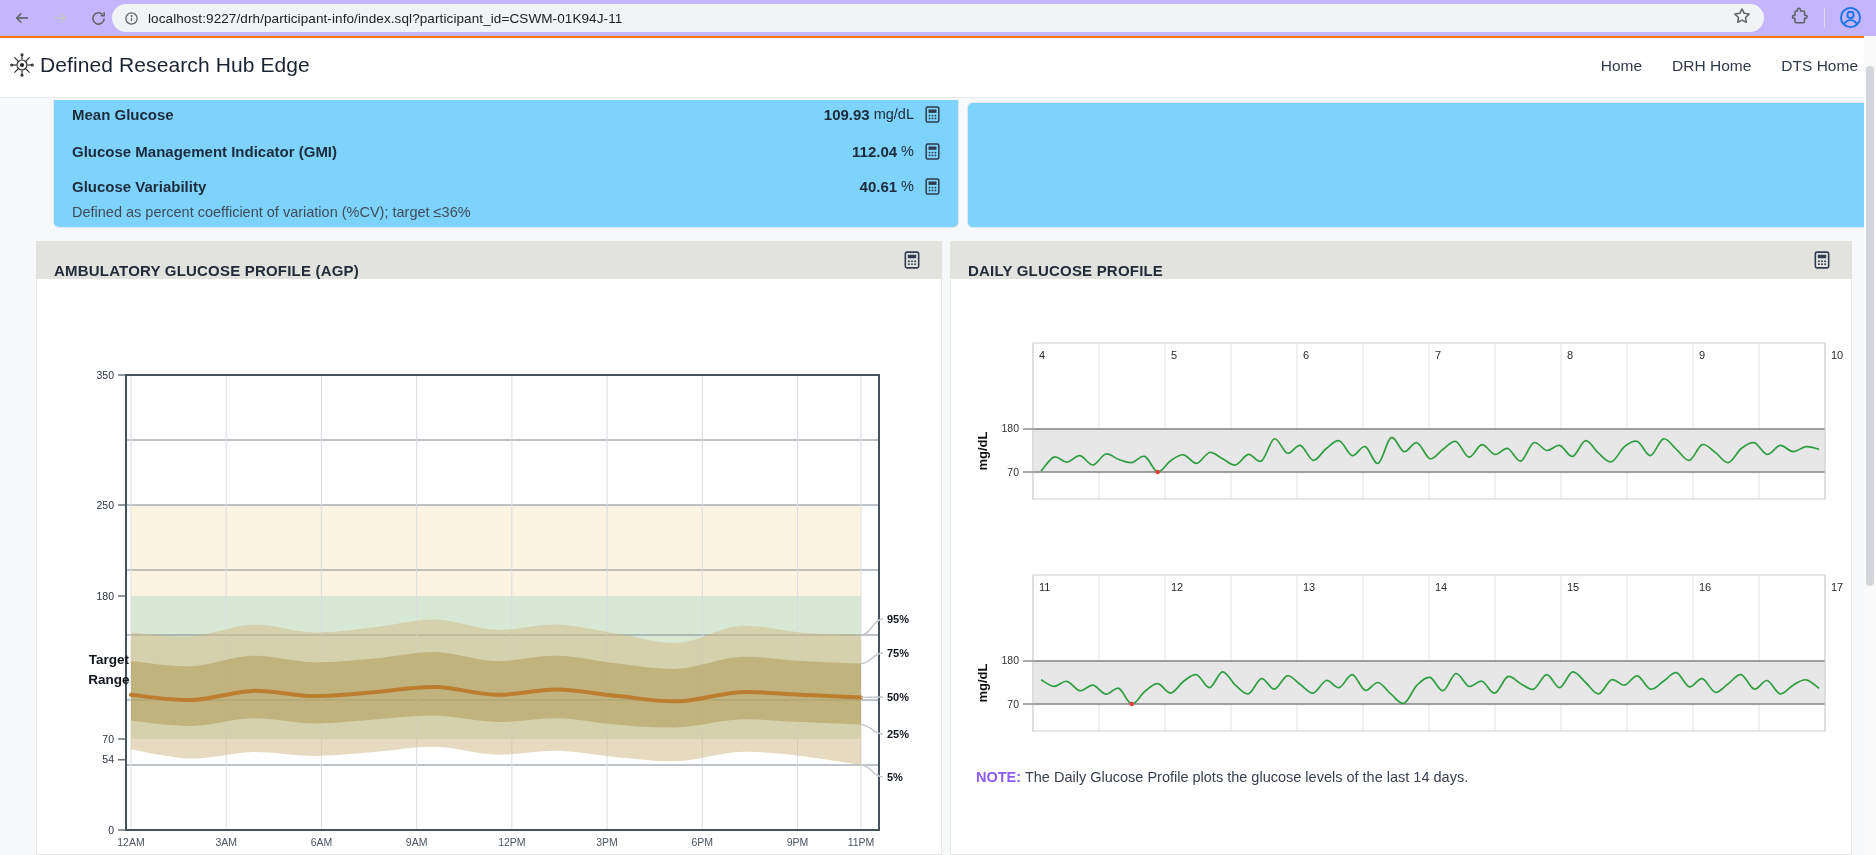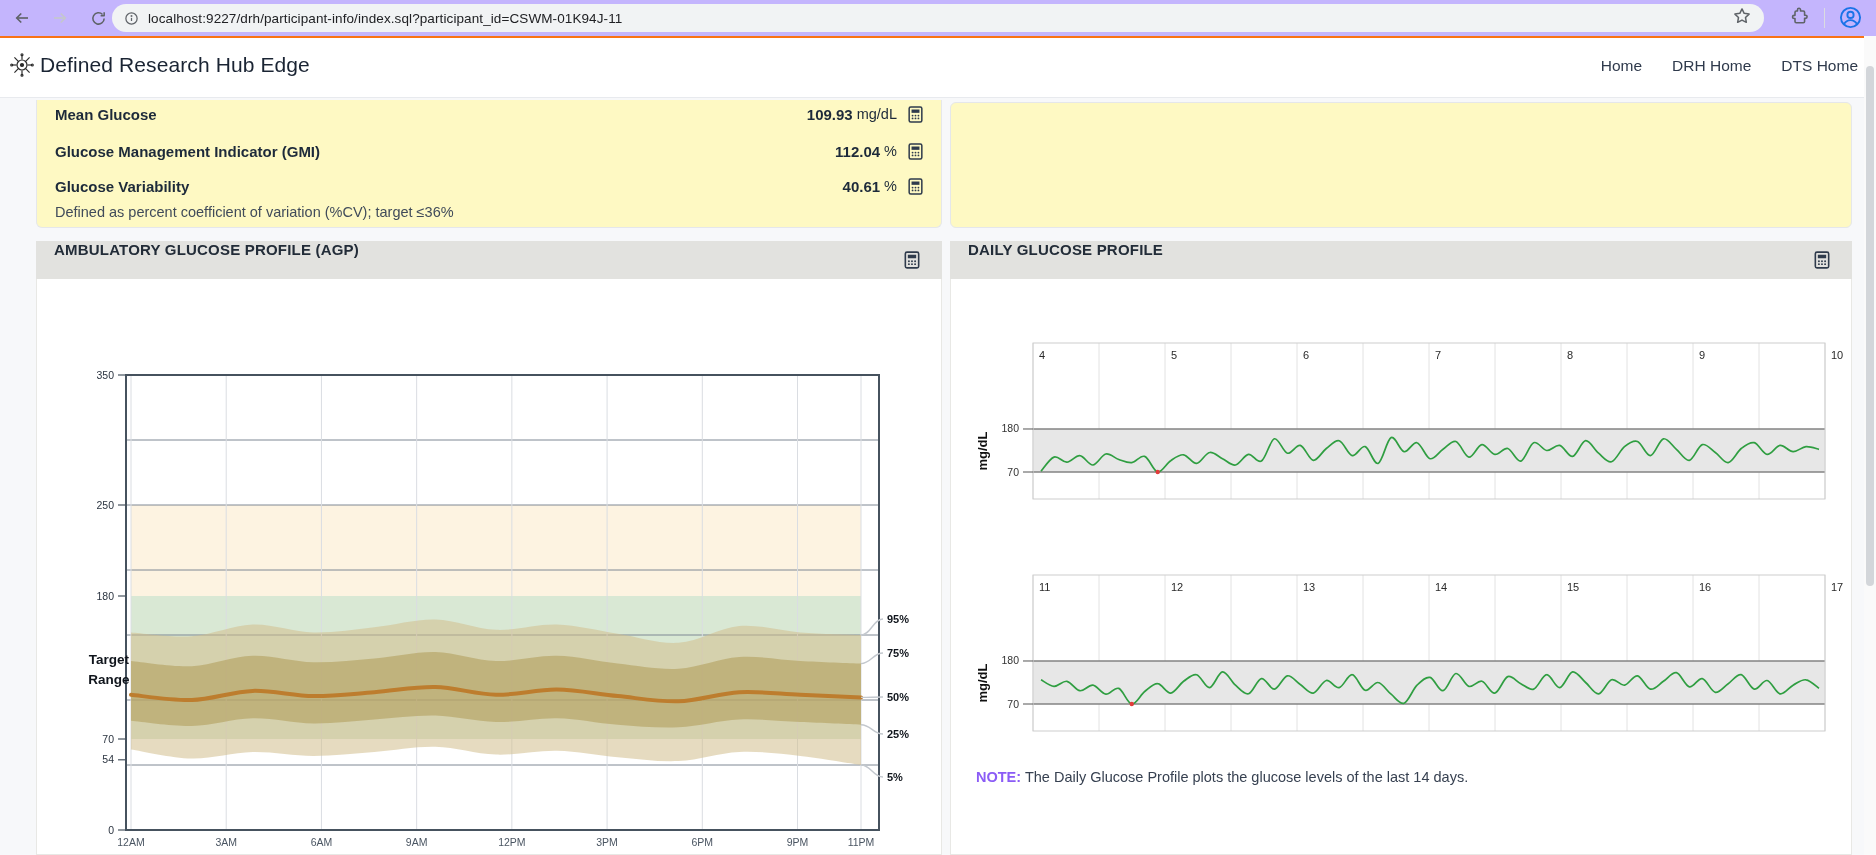--- a/index.html
+++ b/index.html
@@ -13,35 +13,35 @@
   .url-text{margin-left:36px;font-size:13.5px;color:#202124;letter-spacing:.1px;}
   .pill-icon{position:absolute;top:6px;color:#5f6368;}
   .chrome-divider{position:absolute;left:1824px;top:8px;width:1px;height:20px;background:#dadce0;}
   
   .site-header{position:absolute;left:0;top:36px;width:1876px;height:61px;background:#fff;border-bottom:1px solid #e8eaee;z-index:20;}
   .site-title{position:absolute;left:40px;top:17px;font-size:21px;color:#1a2433;font-weight:500;letter-spacing:.1px;}
   .site-nav{position:absolute;right:18px;top:21px;display:flex;gap:30px;}
   .site-nav a{font-size:15.5px;color:#2f3a4c;text-decoration:none;}
   
   .content{position:absolute;left:0;top:97px;width:1876px;height:758px;background:#f7f8fa;}
-  .card{position:absolute;background:#fef9c3;border:1px solid #e5e7ea;border-radius:6px;box-sizing:border-box;}
+  .card{position:absolute;background:#7dd3fc;border:1px solid #e5e7ea;border-radius:6px;box-sizing:border-box;margin-left:17px;}
   .metrics-card{left:36px;top:3px;width:906px;height:128px;border-top:none;border-top-left-radius:0;border-top-right-radius:0;}
   .empty-card{left:950px;top:5px;width:902px;height:126px;}
   .mrow{position:absolute;left:18px;right:16px;height:26px;display:flex;align-items:center;}
   .mlabel{font-size:15px;font-weight:600;color:#1d2a3a;}
   .mval{margin-left:auto;display:flex;align-items:center;}
   .mnum{font-size:15px;font-weight:600;color:#1d2a3a;}
   .munit{font-size:14.5px;font-weight:400;color:#1d2a3a;margin-left:4px;}
   .calc{width:19px;height:19px;margin-left:9px;color:#2f3b4c;}
   .footnote{position:absolute;left:18px;top:104px;font-size:14.5px;color:#404b5a;}
   
   .panel{position:absolute;box-sizing:border-box;}
   .agp-panel{left:36px;top:144px;width:906px;height:614px;}
   .daily-panel{left:950px;top:144px;width:902px;height:614px;}
-  .panel-header{position:relative;height:38px;background:#e2e2df;display:flex;align-items:flex-start;}
+  .panel-header{position:relative;height:38px;background:#e2e2df;display:flex;align-items:flex-end;}
   .panel-title{margin-left:18px;font-size:15px;font-weight:700;color:#222c38;letter-spacing:.2px;}
   .panel-calc{position:absolute;right:20px;top:9px;width:20px;height:20px;color:#2f3b4c;}
   .panel-body{position:relative;background:#fff;border:1px solid #e8e8e5;border-top:none;height:576px;box-sizing:border-box;}
   .note{position:absolute;left:25px;top:490px;font-size:14.5px;color:#374151;}
   .note b{color:#8b5cf6;}
   svg text{font-family:"Liberation Sans",sans-serif;}
   
   .scrollbar{position:absolute;right:0;top:36px;width:12px;height:819px;background:#fafafa;z-index:40;}
   .scroll-thumb{position:absolute;left:2px;top:30px;width:8px;height:520px;border-radius:4px;background:#d3d6da;}
 </style>

